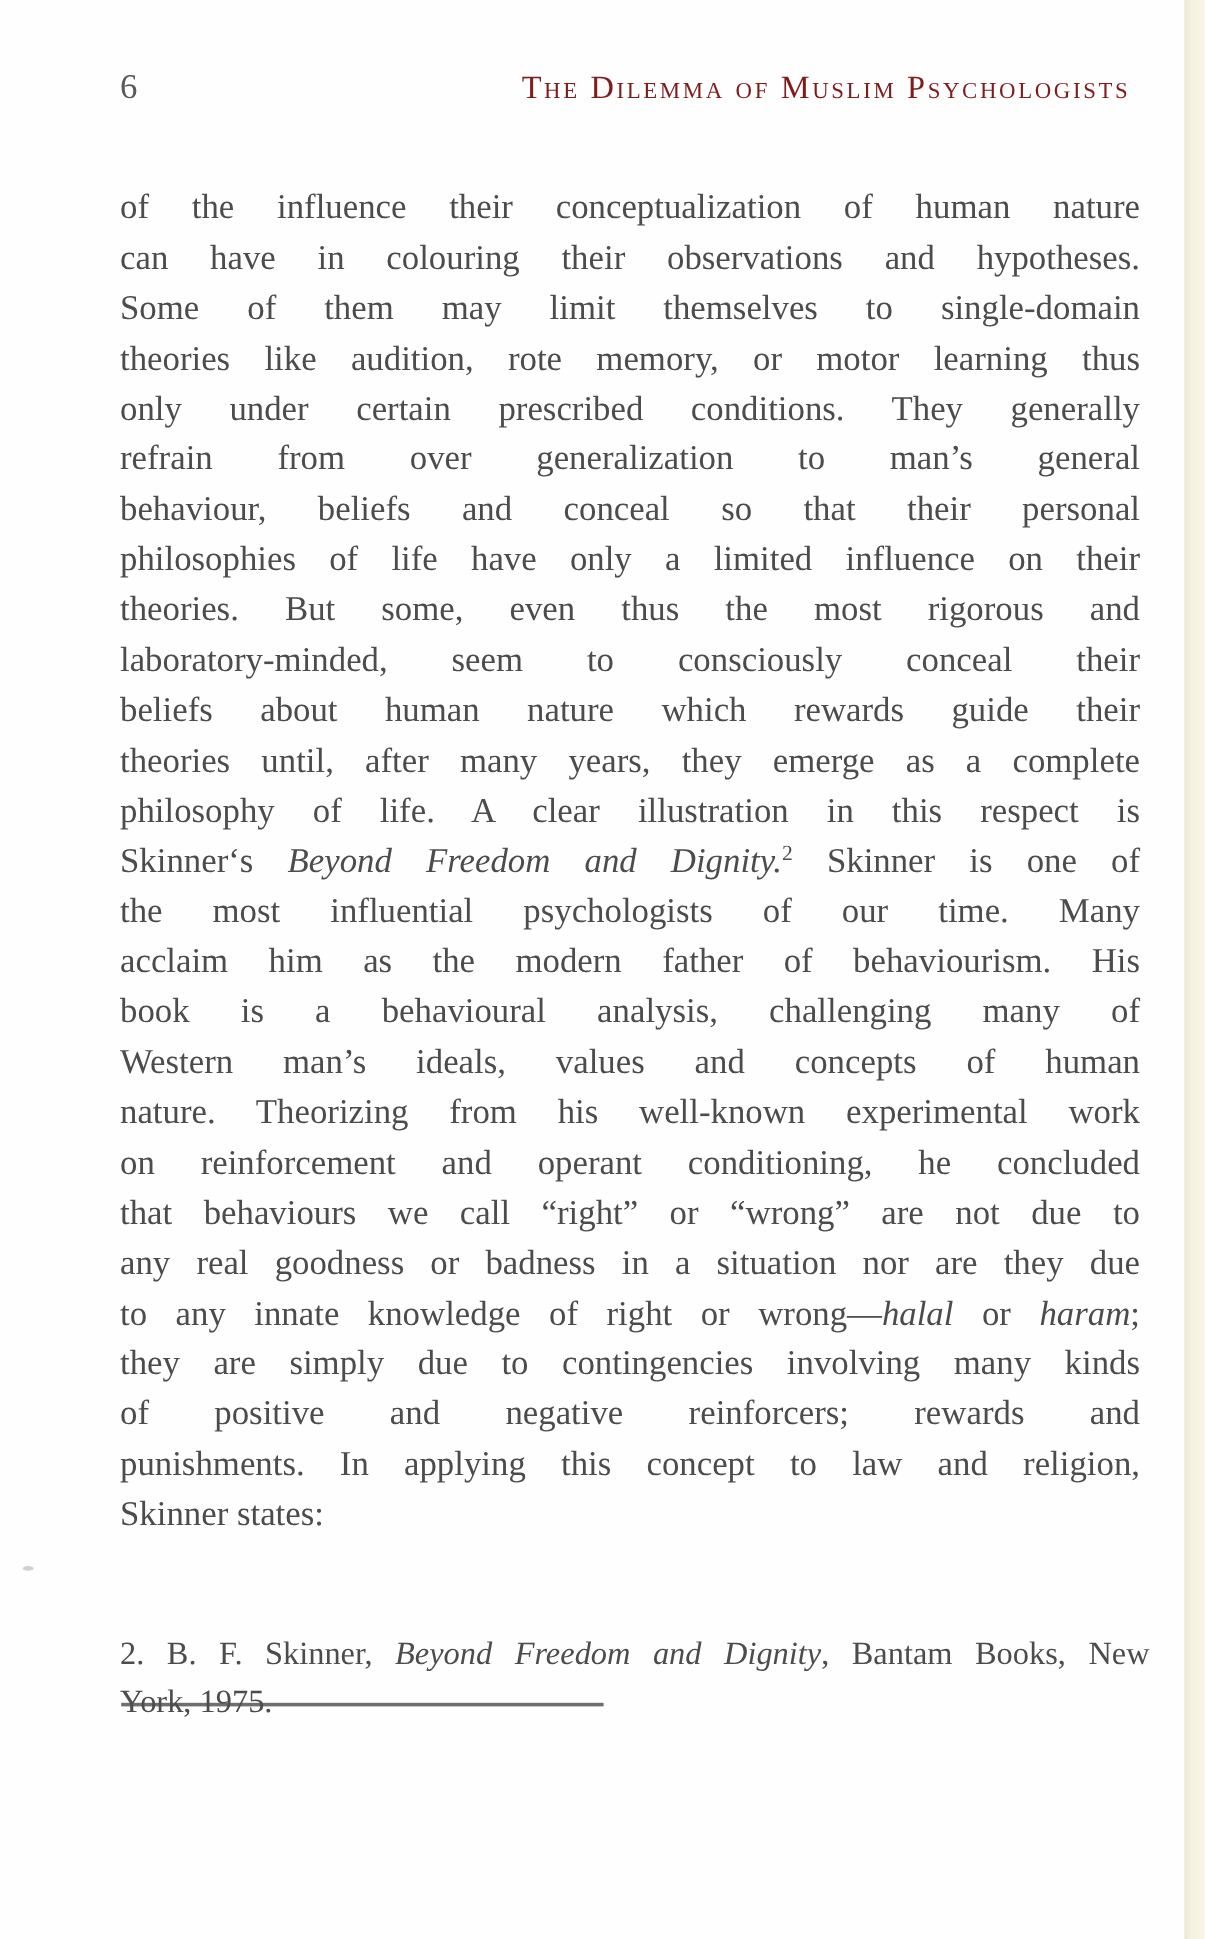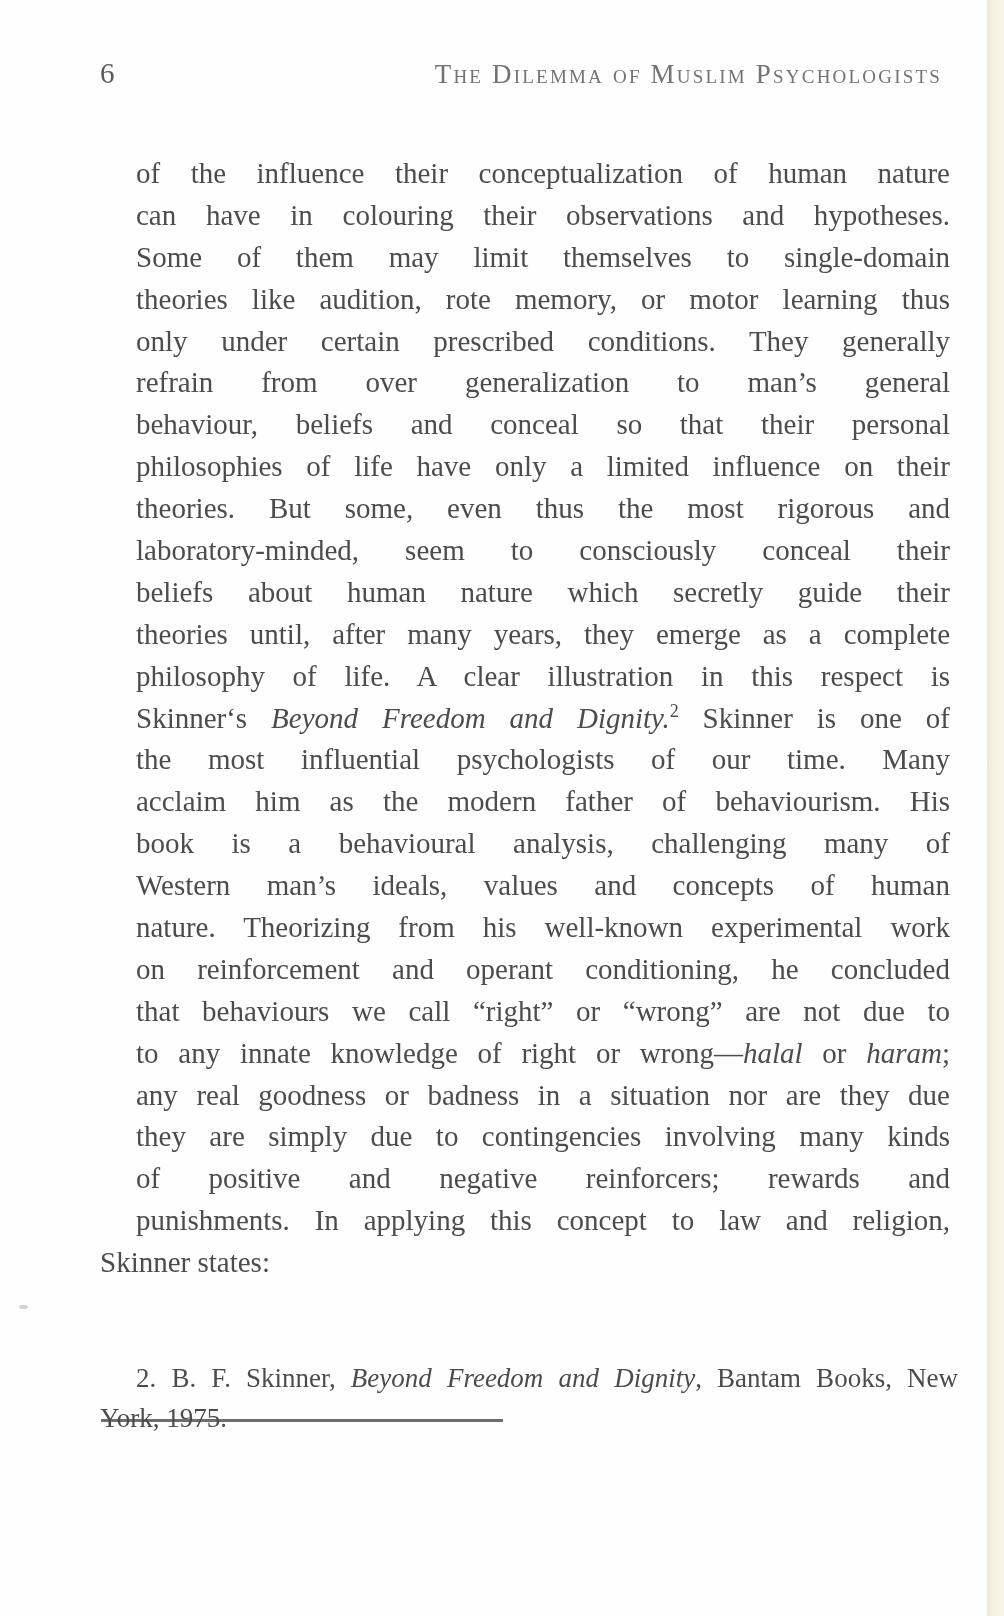--- a/index.html
+++ b/index.html
@@ -28,42 +28,41 @@
     align-items: baseline;
   }
   .pagenum {
     font-size: 29px;
     color: #5a5a5a;
   }
   .runtitle {
     font-variant: small-caps;
     font-size: 27px;
     letter-spacing: 2.2px;
-    color: #737373;
+    color: #7f1d1d;
     margin-right: 8px;
     white-space: nowrap;
     margin-left: 29px;
   }
   .body-text {
     position: absolute;
     top: 153px; left: 100px;
     width: 850px;
     font-size: 29px;
   }
   .bline {
     line-height: 41.9px;
     height: 41.9px;
     white-space: normal;
     overflow: visible;
   }
   .just {
     text-align: justify;
     text-align-last: justify;
     text-justify: inter-word;
-    margin-left: 36px;
   }
   .it { font-style: italic; }
   .sup {
     vertical-align: super;
     font-size: 0.62em;
     line-height: 0;
   }
   .fn-rule {
     position: absolute;
     top: 1419px; left: 101px;
@@ -104,33 +103,33 @@
       <div class="bline just"><span>of the influence their conceptualization of human nature</span></div>
       <div class="bline just"><span>can have in colouring their observations and hypotheses.</span></div>
       <div class="bline just"><span>Some of them may limit themselves to single-domain</span></div>
       <div class="bline just"><span>theories like audition, rote memory, or motor learning thus</span></div>
       <div class="bline just"><span>only under certain prescribed conditions. They generally</span></div>
       <div class="bline just"><span>refrain from over generalization to man’s general</span></div>
       <div class="bline just"><span>behaviour, beliefs and conceal so that their personal</span></div>
       <div class="bline just"><span>philosophies of life have only a limited influence on their</span></div>
       <div class="bline just"><span>theories. But some, even thus the most rigorous and</span></div>
       <div class="bline just"><span>laboratory-minded, seem to consciously conceal their</span></div>
-      <div class="bline just"><span>beliefs about human nature which secretly guide their</span></div>
+      <div class="bline just"><span>beliefs about human nature which rewards guide their</span></div>
       <div class="bline just"><span>theories until, after many years, they emerge as a complete</span></div>
       <div class="bline just"><span>philosophy of life. A clear illustration in this respect is</span></div>
       <div class="bline just"><span>Skinner‘s </span><span class="it">Beyond Freedom and Dignity.</span><span class="sup">2</span><span> Skinner is one of</span></div>
       <div class="bline just"><span>the most influential psychologists of our time. Many</span></div>
       <div class="bline just"><span>acclaim him as the modern father of behaviourism. His</span></div>
       <div class="bline just"><span>book is a behavioural analysis, challenging many of</span></div>
       <div class="bline just"><span>Western man’s ideals, values and concepts of human</span></div>
       <div class="bline just"><span>nature. Theorizing from his well-known experimental work</span></div>
       <div class="bline just"><span>on reinforcement and operant conditioning, he concluded</span></div>
       <div class="bline just"><span>that behaviours we call “right” or “wrong” are not due to</span></div>
+      <div class="bline just"><span>any real goodness or badness in a situation nor are they due</span></div>
       <div class="bline just"><span>to any innate knowledge of right or wrong—</span><span class="it">halal</span><span> or </span><span class="it">haram</span><span>;</span></div>
-      <div class="bline just"><span>any real goodness or badness in a situation nor are they due</span></div>
       <div class="bline just"><span>they are simply due to contingencies involving many kinds</span></div>
       <div class="bline just"><span>of positive and negative reinforcers; rewards and</span></div>
       <div class="bline just"><span>punishments. In applying this concept to law and religion,</span></div>
       <div class="bline"><span>Skinner states:</span></div>
     </main>
 
   <div class="fn-rule"></div>
 
   <section class="footnote" id="footnote-lines">
       <div class="fline just"><span>2. B. F. Skinner, </span><span class="it">Beyond Freedom and Dignity</span><span>, Bantam Books, New</span></div>

